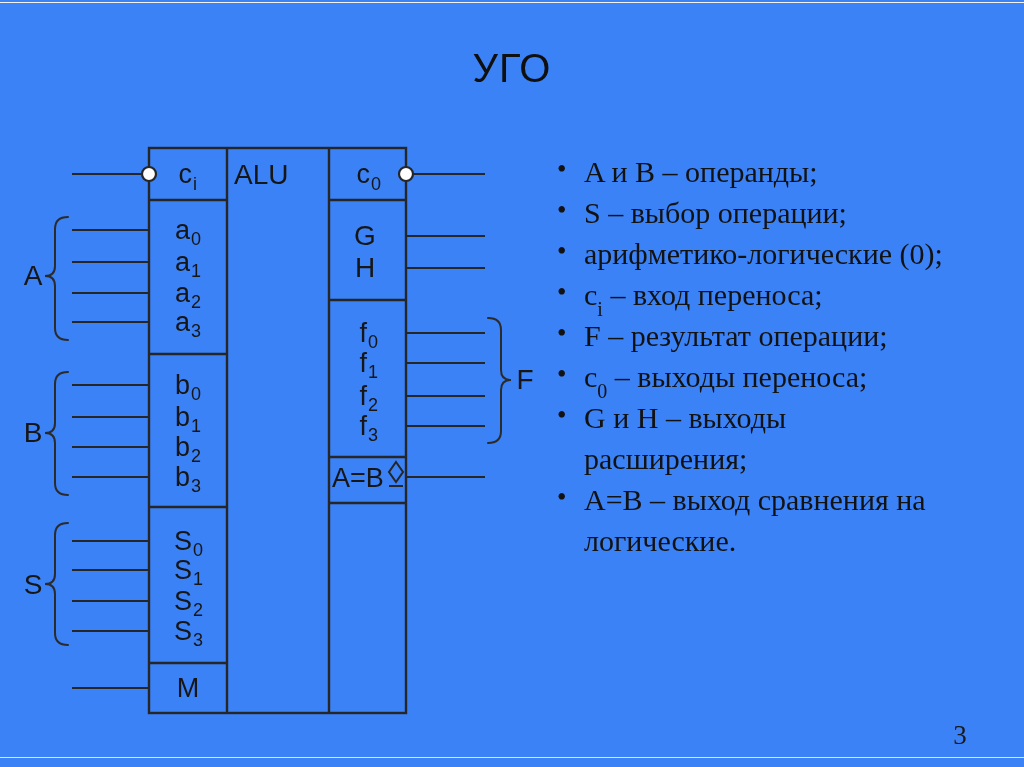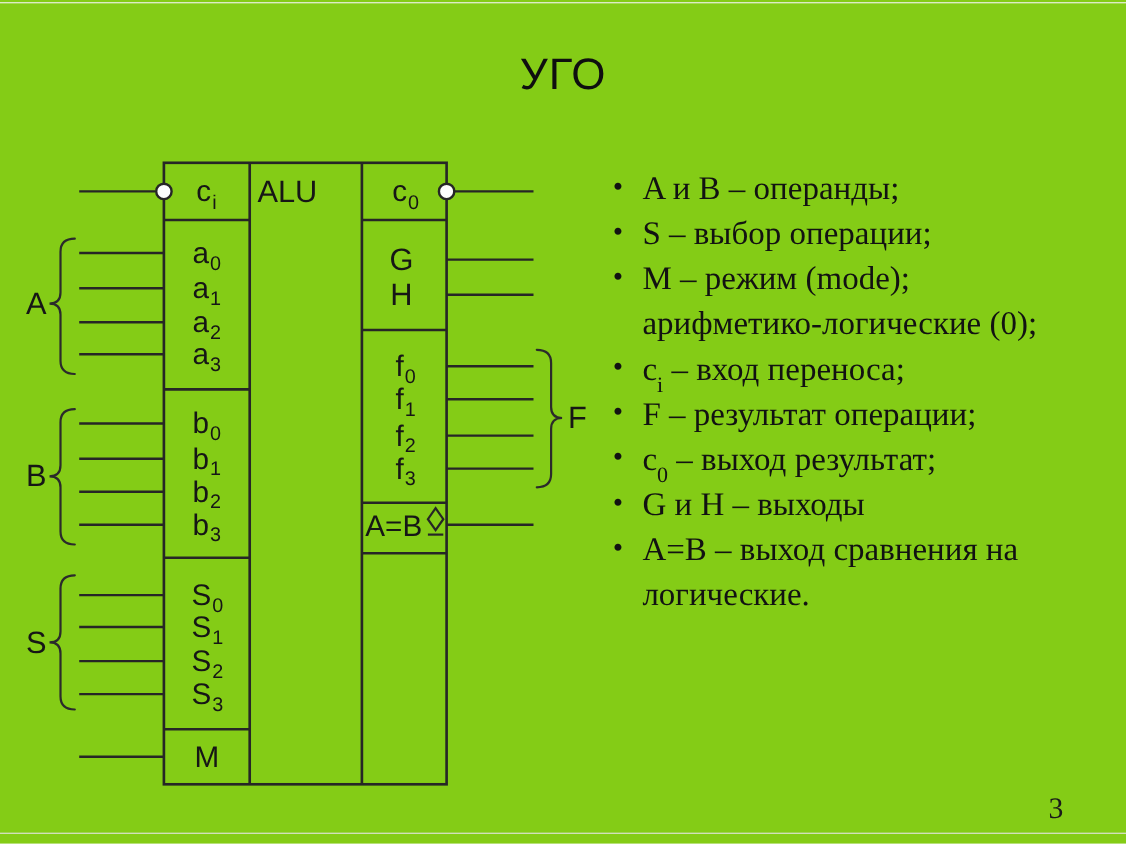--- a/index.html
+++ b/index.html
@@ -1,18 +1,18 @@
 <!DOCTYPE html>
 <html><head>
 <meta charset="utf-8">
 <style>
   html,body{margin:0;padding:0;background:#fdfdfd;}
   .slide{
     position:relative;width:1024px;height:767px;overflow:hidden;
-    background:#84cc16;color:#141414;
+    background:#3b82f6;color:#141414;
     font-family:"Liberation Sans", sans-serif;
   }
   .edge-rule{position:absolute;left:0;right:0;height:1px;background:#ededed;}
   .edge-rule.top{top:2px;background:#f3f3f3;}
   .edge-rule.bottom{top:757px;background:#e4e4e4;}
   .slide-title{
     position:absolute;top:46px;left:0;width:1024px;text-align:center;
     font-size:40px;letter-spacing:1px;color:#0f0f0f;
   }
   .page-number{
@@ -169,38 +169,38 @@
     <div class="bi">
       <span class="bm">•</span>
       <div class="bl">A и B – операнды;</div>
     </div>
     <div class="bi">
       <span class="bm">•</span>
       <div class="bl">S – выбор операции;</div>
     </div>
     <div class="bi">
       <span class="bm">•</span>
-      <div class="bl">M – режим (mode);</div>
       <div class="bl">арифметико-логические (0);</div>
     </div>
     <div class="bi">
       <span class="bm">•</span>
       <div class="bl"><span>c</span><sub>i</sub><span> – вход переноса;</span></div>
     </div>
     <div class="bi">
       <span class="bm">•</span>
       <div class="bl">F – результат операции;</div>
     </div>
     <div class="bi">
       <span class="bm">•</span>
-      <div class="bl"><span>c</span><sub>0</sub><span> – выход результат;</span></div>
+      <div class="bl"><span>c</span><sub>0</sub><span> – выходы переноса;</span></div>
     </div>
     <div class="bi">
       <span class="bm">•</span>
       <div class="bl">G и H – выходы</div>
+      <div class="bl">расширения;</div>
     </div>
     <div class="bi">
       <span class="bm">•</span>
       <div class="bl">A=B – выход сравнения на</div>
       <div class="bl">логические.</div>
     </div>
   </div>
 
   <div class="page-number">3</div>
 </div>

